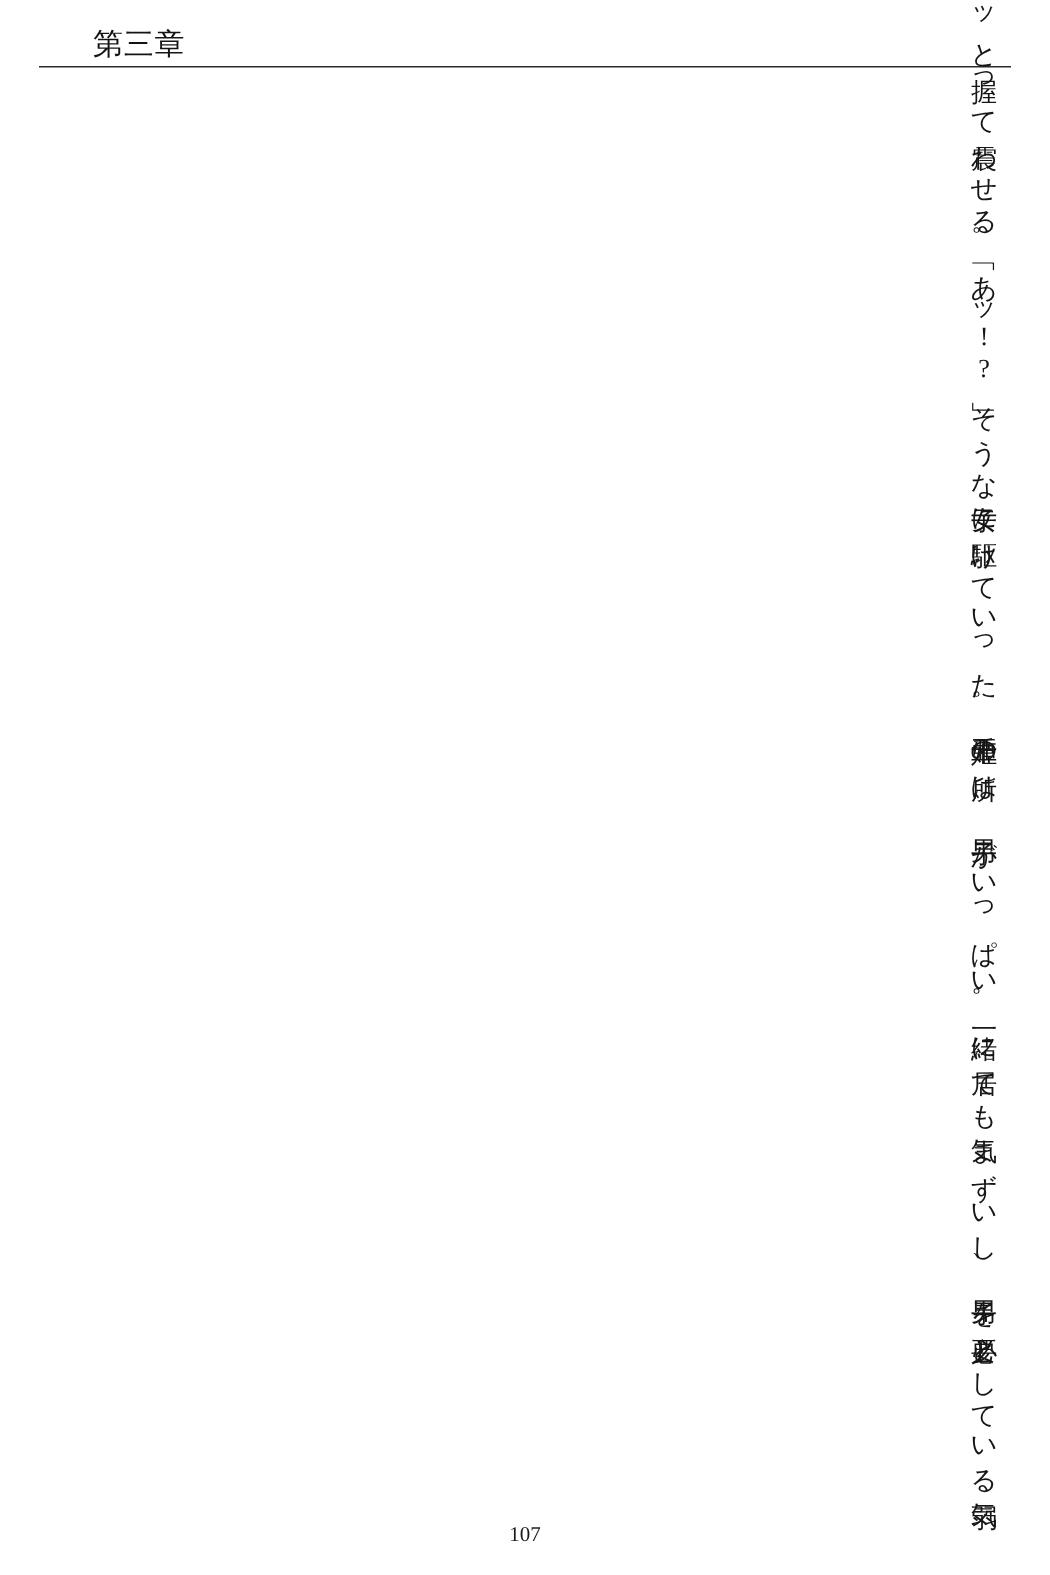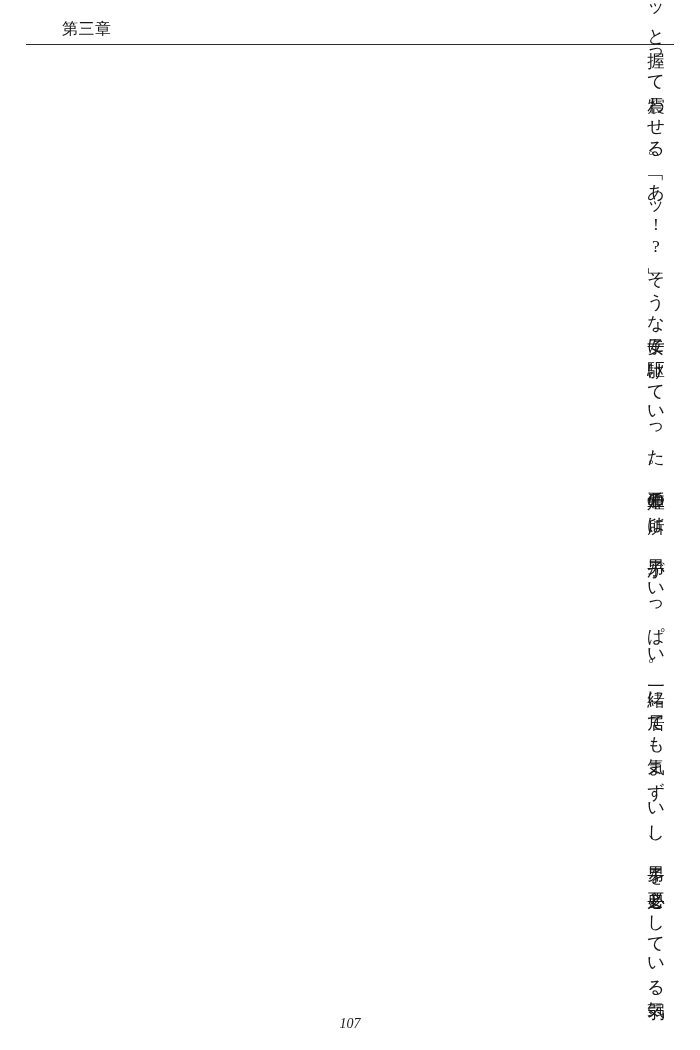--- a/index.html
+++ b/index.html
@@ -27,21 +27,21 @@
     position: absolute;
     top: 12px;
     left: 0;
     width: 700px;
     height: 34px;
     display: flex;
     align-items: center;
     justify-content: flex-start;
     padding-left: 62px;
     box-sizing: border-box;
-    font-size: 16px;
+    font-size: 20px;
     letter-spacing: 0.5px;
     color: #141414;
   }
   .header .chapter-num {
     margin-right: 18px;
     white-space: nowrap;
   }
   .header .chapter-title {
     white-space: nowrap;
   }
@@ -91,21 +91,20 @@
 
   .page-number {
     position: absolute;
     bottom: 18px;
     left: 0;
     width: 700px;
     text-align: center;
     font-size: 14px;
     color: #1a1a1a;
     font-family: "Liberation Serif", "DejaVu Serif", serif;
-    font-style: italic;
   }
 </style>
 </head>
 <body>
 
 <div class="page">
 
   <div class="header">
     <span class="chapter-num">第三章</span>
   </div>

